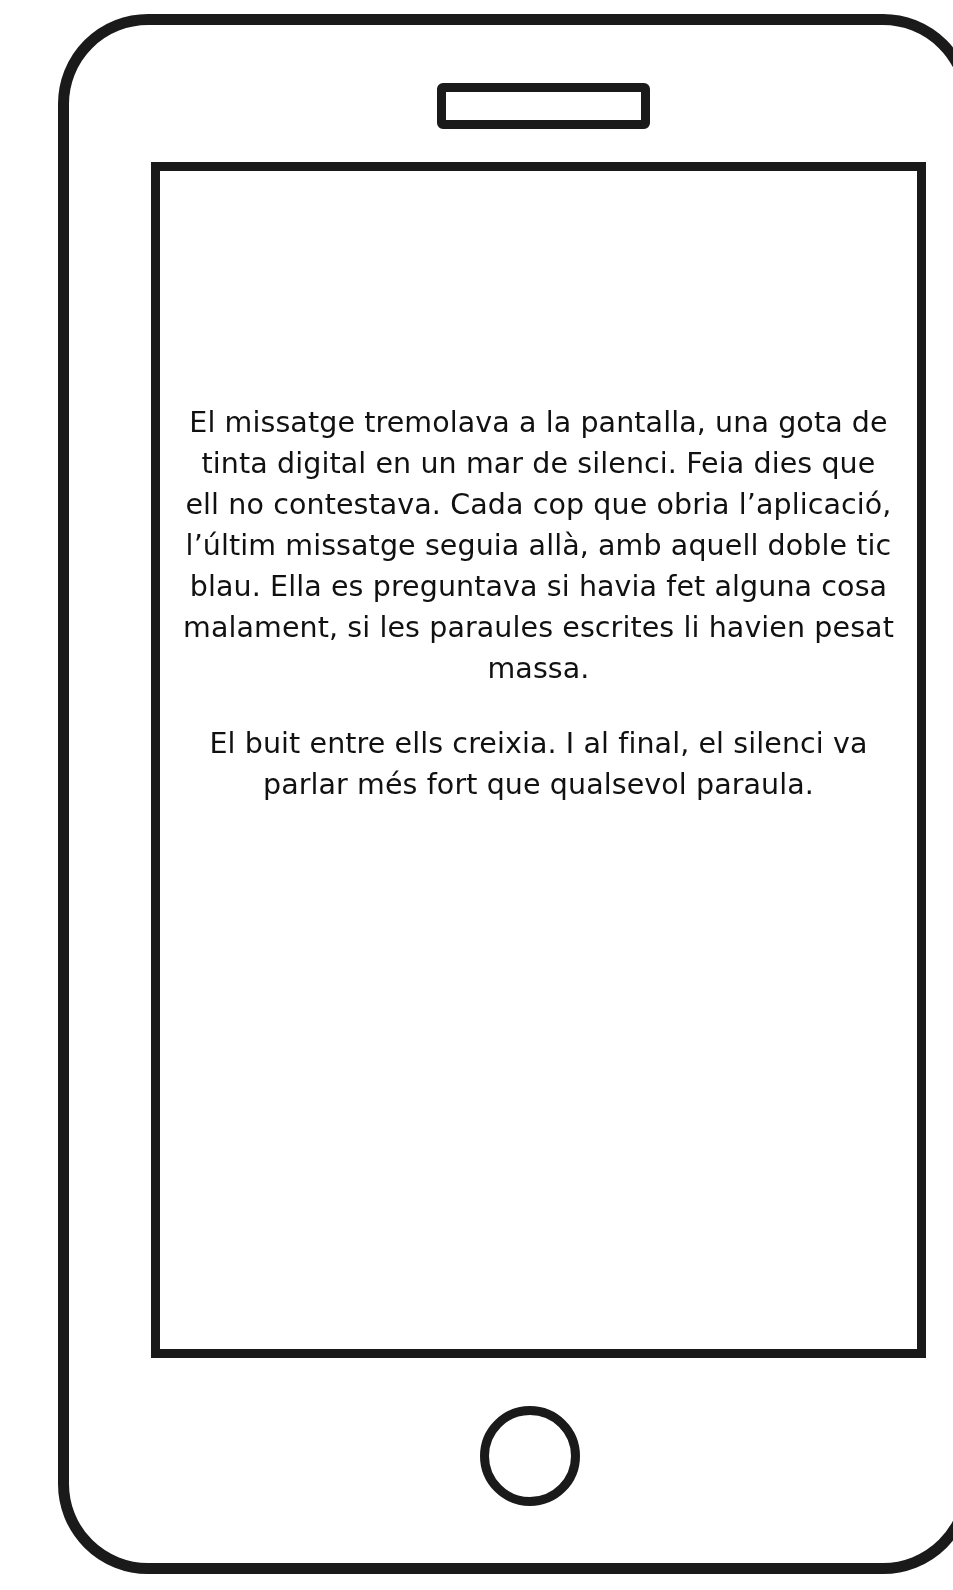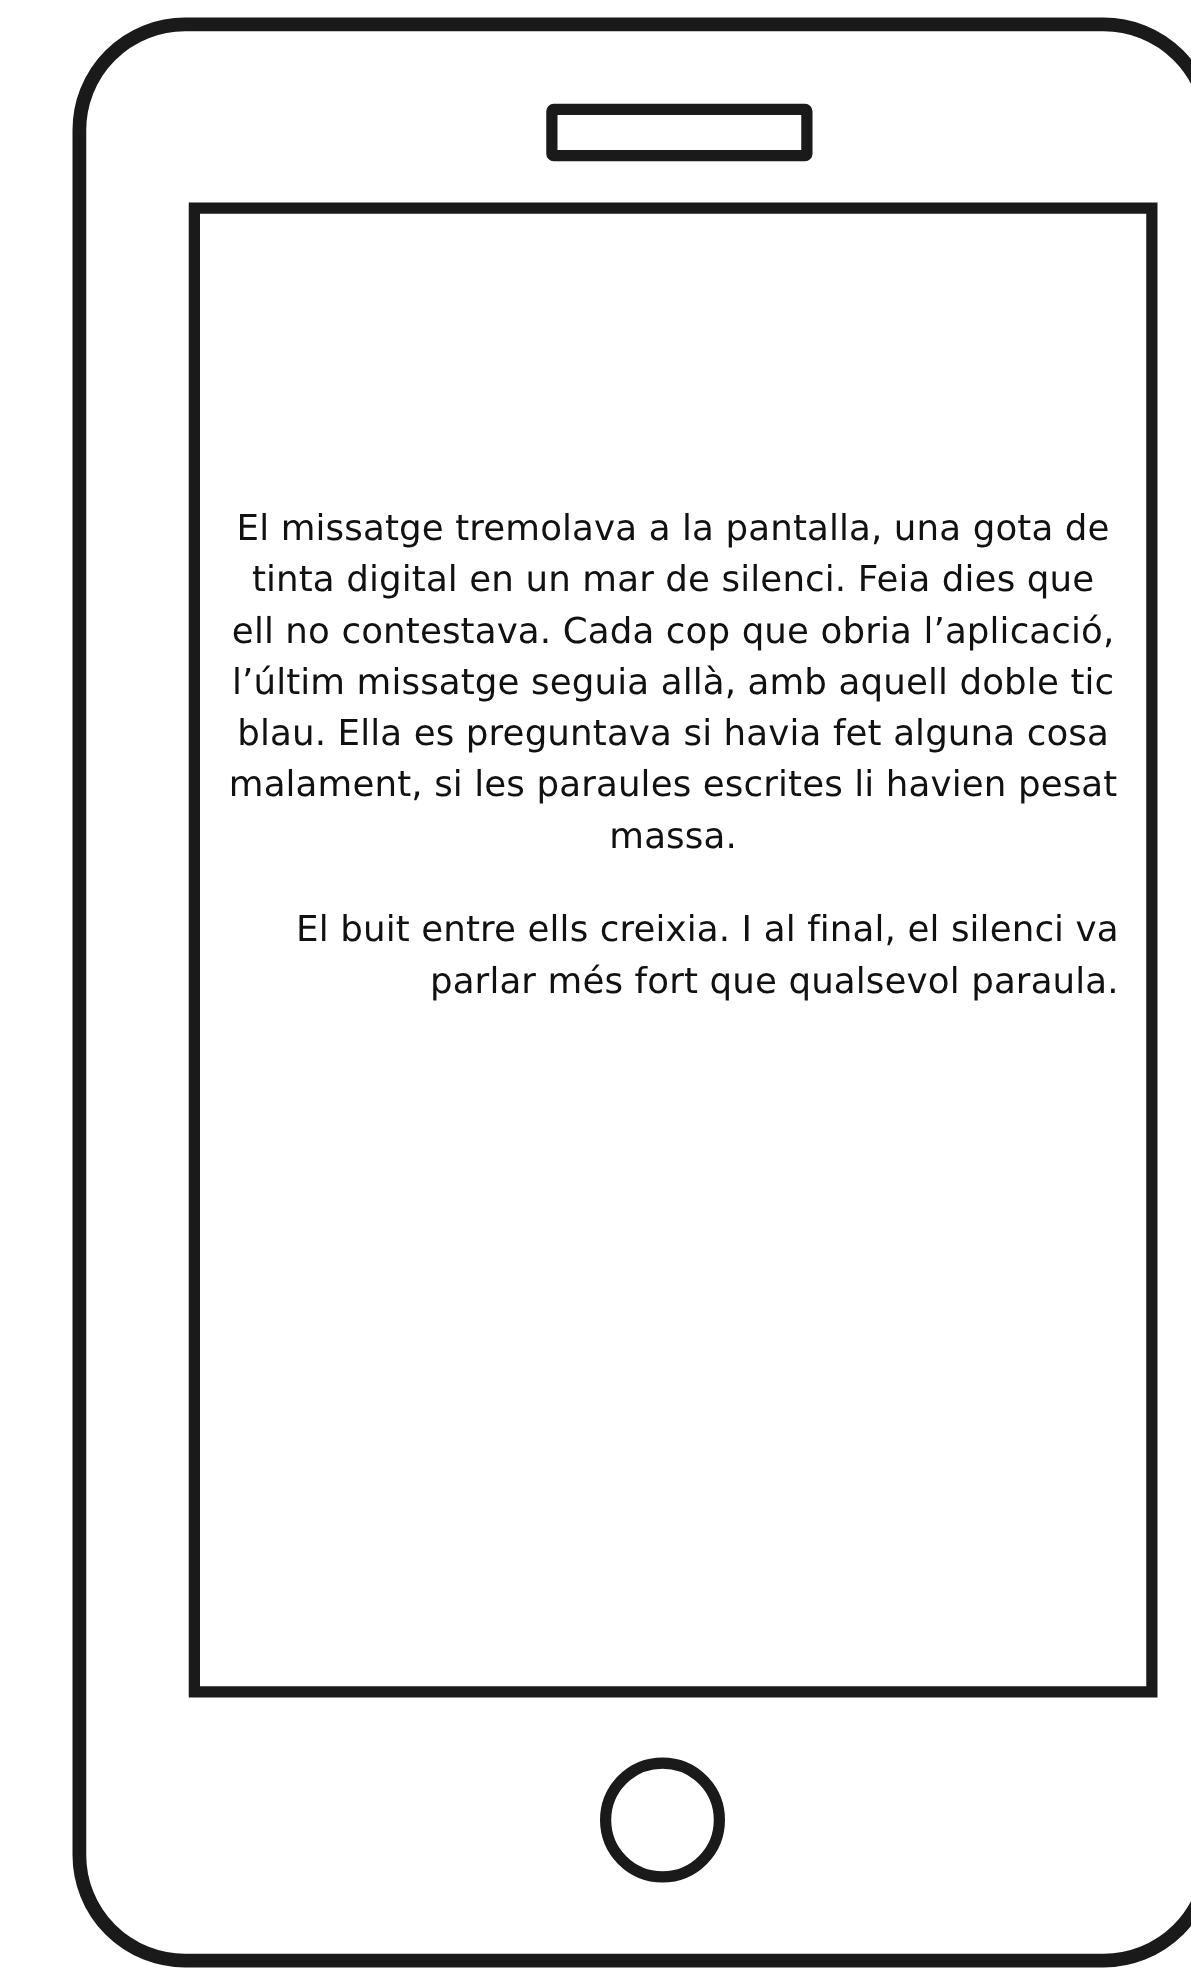--- a/index.html
+++ b/index.html
@@ -72,21 +72,20 @@
   .story-paragraph {
     margin: 0 0 34px 0;
     font-size: 28.5px;
     line-height: 41px;
     color: #111111;
     text-align: center;
     letter-spacing: 0.1px;
   }
   .story-paragraph:last-child {
     margin-bottom: 0;
-    text-align: right;
   }
 
   
   .home-button {
     position: absolute;
     left: 411px;
     top: 1381px;
     width: 100px;
     height: 100px;
     box-sizing: border-box;

